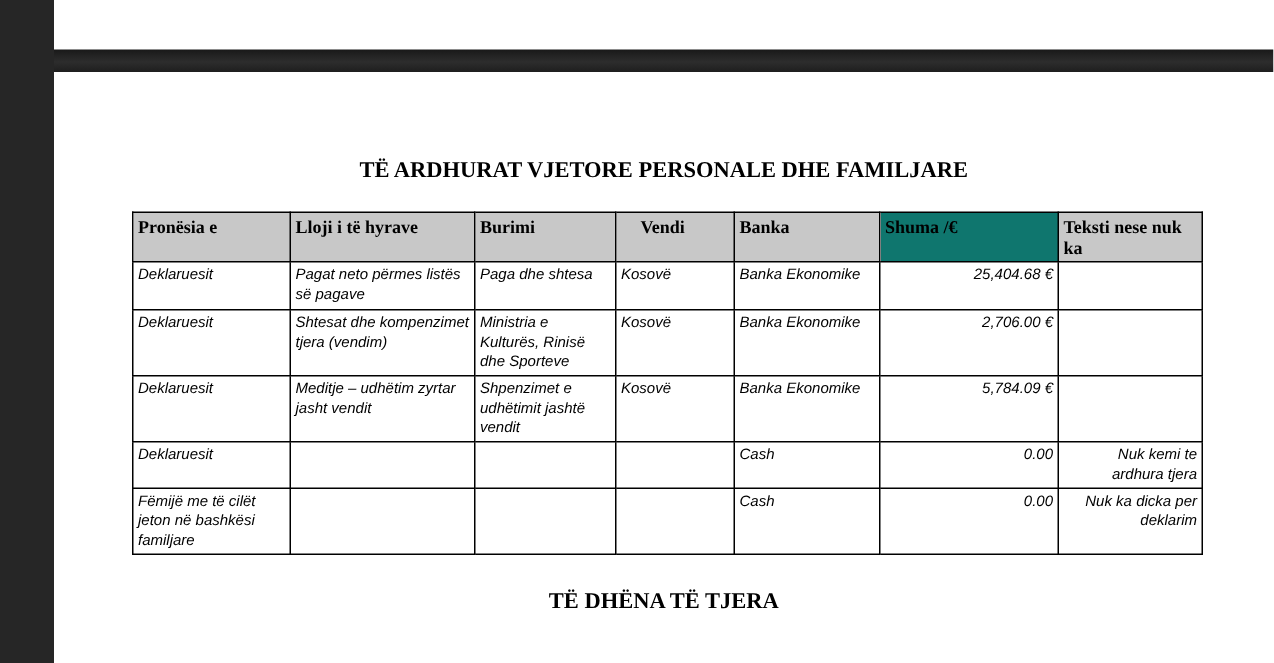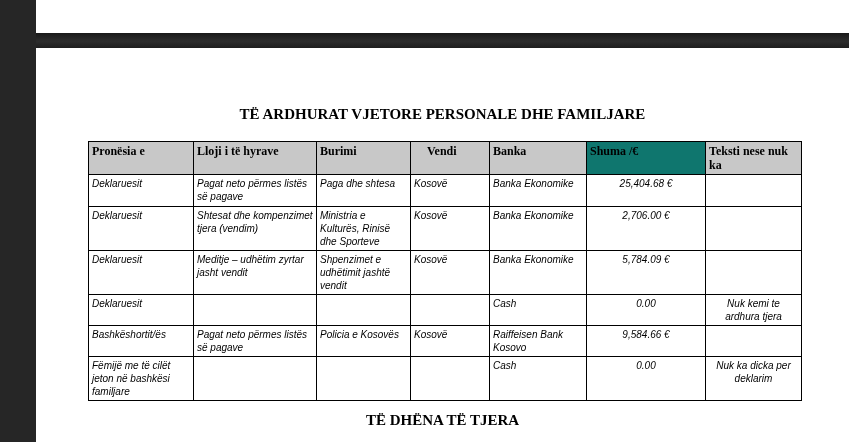--- a/index.html
+++ b/index.html
@@ -31,21 +31,21 @@
     position: absolute;
     left: 36px; right: 0;
     text-align: center;
     font-family: "Liberation Serif", "DejaVu Serif", serif;
     font-weight: bold;
     font-size: 15px;
     line-height: 14px;
     color: #000000;
   }
   .doc-title.main { top: 107px; }
-  .doc-title.bottom { top: 413px; }
+  .doc-title.bottom { top: 394px; }
 
   table.income {
     position: absolute;
     left: 88px; top: 141px;
     width: 713px;
     border-collapse: collapse;
     table-layout: fixed;
   }
   table.income th, table.income td {
     border: 1.4px solid #000000;
@@ -60,21 +60,21 @@
     line-height: 14px;
     text-align: left;
   }
   table.income td {
     font-size: 10px;
     line-height: 13px;
     text-align: left;
     color: #000000;
     font-style: italic;
   }
-  table.income td.num { text-align: center; }
+  table.income td.num { text-align: right; }
   table.income thead tr { height: 31px; }
   table.income tbody tr:nth-child(1) { height: 32px; }
   table.income tbody tr:nth-child(2) { height: 43px; }
   table.income tbody tr:nth-child(3) { height: 42px; }
   table.income tbody tr:nth-child(4) { height: 28px; }
   table.income tbody tr:nth-child(5) { height: 29px; }
   table.income tbody tr:nth-child(6) { height: 41px; }
 </style>
 </head>
 <body>
@@ -137,29 +137,20 @@
       <tr>
         <td>Deklaruesit</td>
         <td></td>
         <td></td>
         <td></td>
         <td>Cash</td>
         <td class="num">0.00</td>
         <td class="num">Nuk kemi te ardhura tjera</td>
       </tr>
       <tr>
-        <td>Bashkëshortit/ës</td>
-        <td>Pagat neto përmes listës së pagave</td>
-        <td>Policia e Kosovës</td>
-        <td>Kosovë</td>
-        <td>Raiffeisen Bank Kosovo</td>
-        <td class="num">9,584.66 €</td>
-        <td class="num"></td>
-      </tr>
-      <tr>
         <td>Fëmijë me të cilët jeton në bashkësi familjare</td>
         <td></td>
         <td></td>
         <td></td>
         <td>Cash</td>
         <td class="num">0.00</td>
         <td class="num">Nuk ka dicka per deklarim</td>
       </tr>
     </tbody>
 </table>

